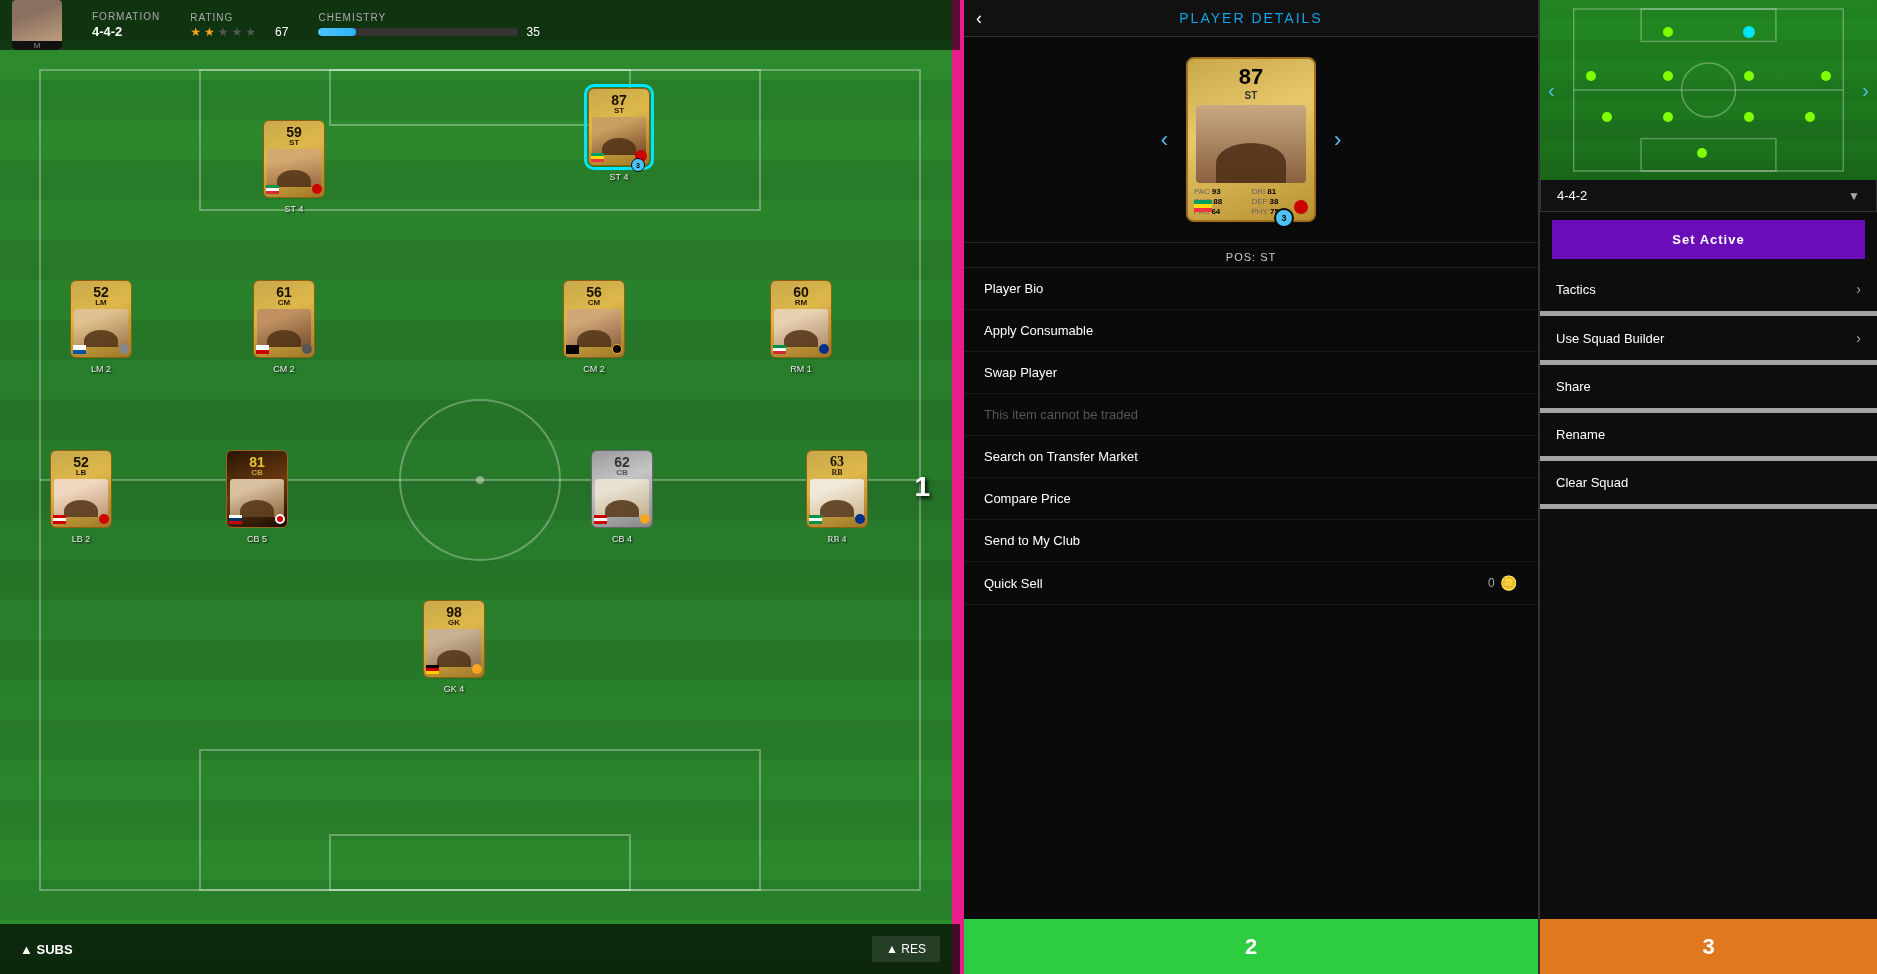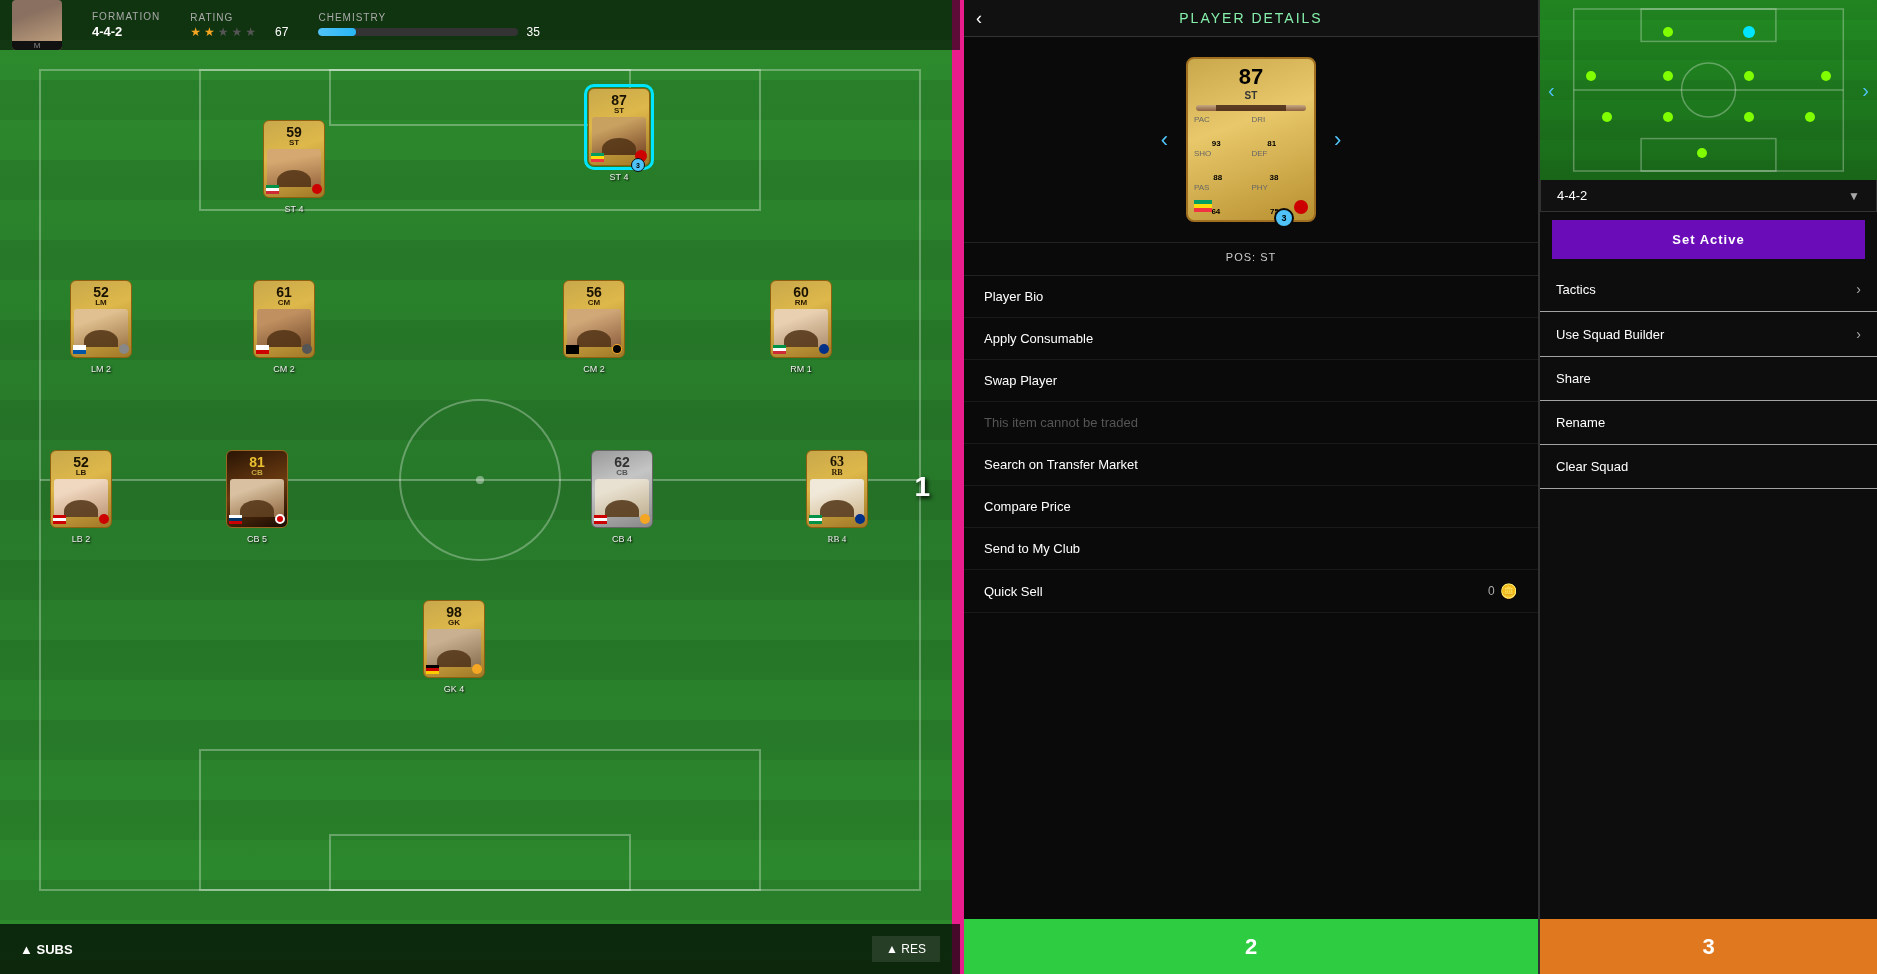--- a/index.html
+++ b/index.html
@@ -159,21 +159,21 @@
     #pd-back-btn {
       position: absolute;
       left: 12px;
       color: #fff;
       font-size: 18px;
       cursor: pointer;
       background: none;
       border: none;
     }
     #pd-title {
-      color: #86efac;
+      color: #0ea5e9;
       font-size: 14px;
       letter-spacing: 2px;
       text-transform: uppercase;
     }
 
     #pd-card-area {
       display: flex;
       align-items: center;
       justify-content: center;
       padding: 20px 10px;
@@ -235,21 +235,21 @@
       width: 100%;
       padding: 4px 6px;
       display: grid;
       grid-template-columns: 1fr 1fr;
       gap: 1px;
       font-size: 8px;
       color: #333;
     }
     .pd-stat { display: flex; gap: 2px; }
     .pd-stat-label { color: #666; }
-    .pd-stat-val { color: #000; font-weight: bold; margin-top: 24px; }
+    .pd-stat-val { color: #000; font-weight: bold; }
     #pd-card-flag-club {
       position: absolute;
       bottom: 6px; left: 0; right: 0;
       display: flex; justify-content: space-between;
       padding: 0 6px;
     }
     .pd-flag {
       width: 18px; height: 12px;
       background: #c00;
     }
@@ -269,21 +269,21 @@
       font-weight: bold;
       color: #000;
       border: 2px solid #0a0a0a;
     }
 
     #pd-pos-label {
       text-align: center;
       color: #ccc;
       font-size: 11px;
       letter-spacing: 1px;
-      padding: 8px 0 12px;
+      padding: 8px 0 4px;
       border-bottom: 1px solid #222;
     }
 
     #pd-menu {
       flex: 1;
       overflow-y: auto;
     }
     .pd-menu-item {
       display: flex;
       align-items: center;
@@ -395,21 +395,21 @@
 
     #sp-menu {
       flex: 1;
       overflow-y: auto;
     }
     .sp-menu-item {
       display: flex;
       align-items: center;
       justify-content: space-between;
       padding: 14px 16px;
-      border-bottom: 1px solid #a3a3a3;
+      border-bottom: 5px solid #a3a3a3;
       cursor: pointer;
       color: #fff;
       font-size: 13px;
     }
     .sp-chevron-right { color: #aaa; font-size: 14px; }
 
     #sp-bottom {
       height: 55px;
       background: #e07820;
       display: flex;

